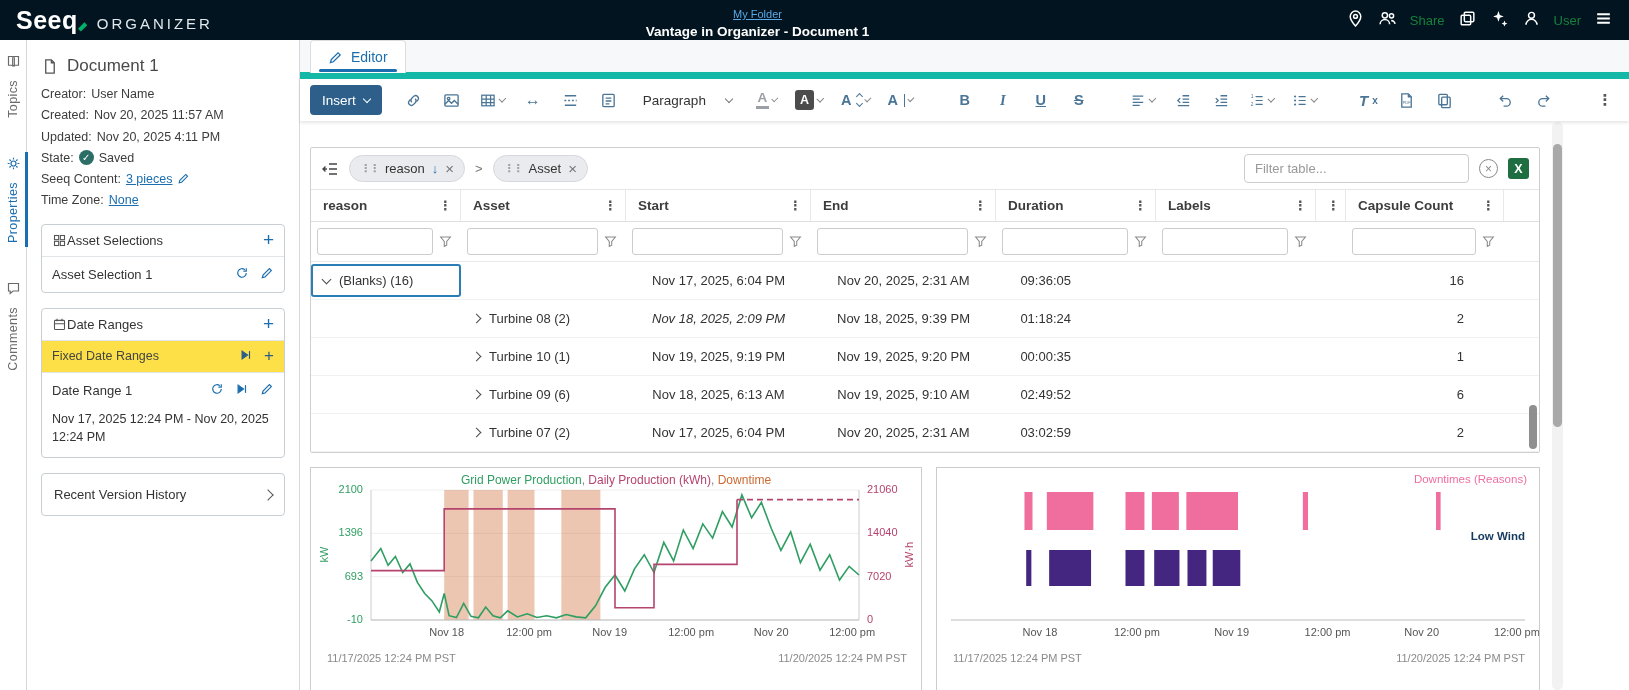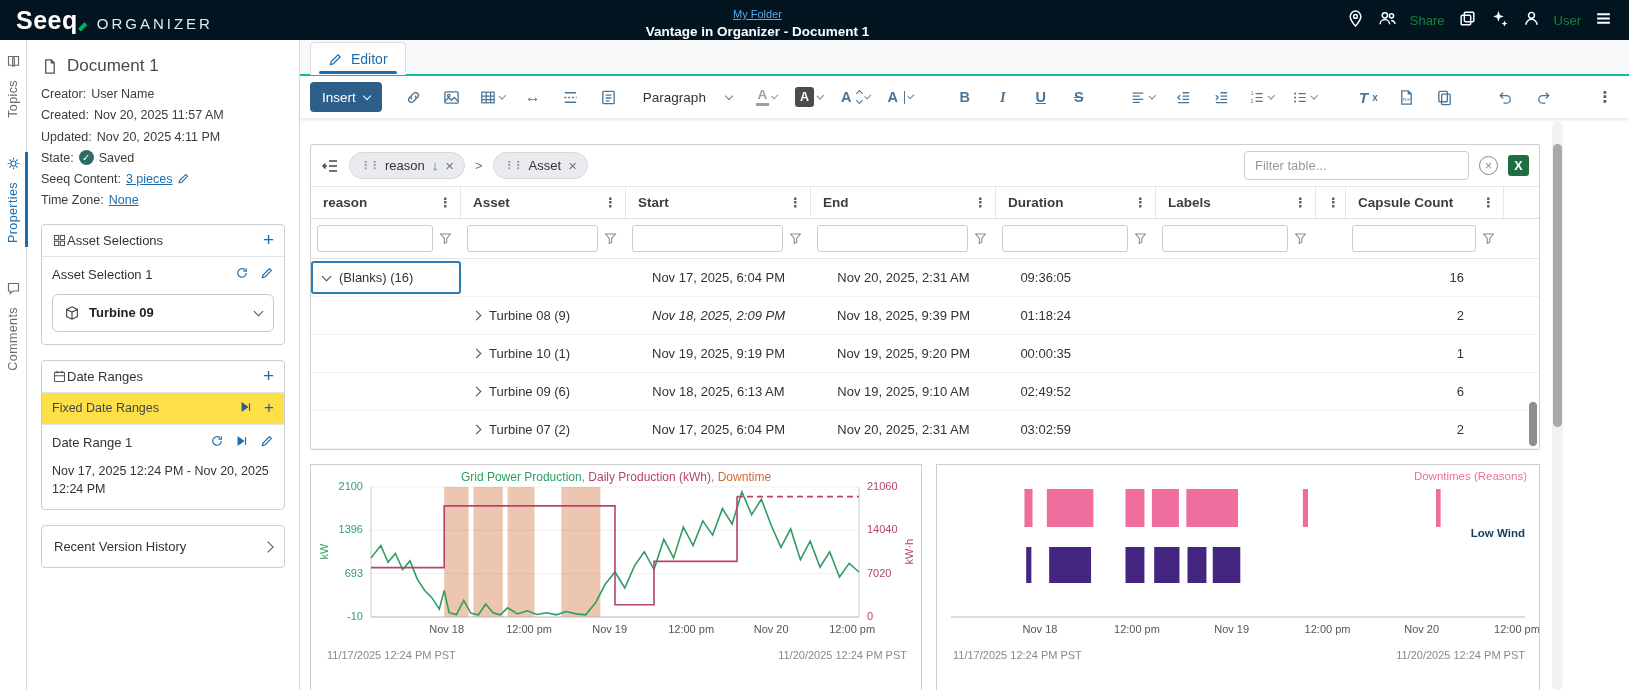--- a/index.html
+++ b/index.html
@@ -57,21 +57,21 @@
   .chevron{display:inline-block;width:7px;height:7px;border-right:1.6px solid currentColor;border-bottom:1.6px solid currentColor;transform:rotate(45deg);margin-bottom:2px}
   .dd-chev{margin-left:auto;color:#555}
   .grayrow{background:#fde047;padding:7px 10px;display:flex;align-items:center;font-size:12.5px;color:#444;border-bottom:1px solid #e2e5e8}
   .grayrow .acticons{color:#2a5d8a}
   .date-text{padding:2px 10px 10px;font-size:12.5px;line-height:1.5;color:#333}
   .vercard{border:1px solid #c9ced3;border-radius:4px;margin-top:15px;padding:13px 12px;display:flex;align-items:center;font-size:13px;color:#333}
   .chev-right{display:inline-block;width:8px;height:8px;border-right:1.8px solid #555;border-bottom:1.8px solid #555;transform:rotate(-45deg);margin-left:auto}
 
   
   .main{flex:1;display:flex;flex-direction:column;background:#fff;position:relative;min-width:0}
-  .tabrow{flex:0 0 36px;background:#f7f8f9;border-bottom:2px solid #14b8a6;display:flex;align-items:flex-end;padding-left:10px}
+  .tabrow{flex:0 0 36px;background:#f7f8f9;border-bottom:7px solid #14b8a6;display:flex;align-items:flex-end;padding-left:10px}
   .edtab{background:#fff;border:1px solid #ddd;border-bottom:none;border-radius:4px 4px 0 0;height:33px;display:flex;align-items:center;gap:8px;padding:0 17px;color:#1b6eaf;font-size:14px;position:relative;margin-bottom:-1px}
   .edtab svg{width:15px;height:15px;stroke:currentColor;fill:none;stroke-width:1.5}
   .edtab::after{content:"";position:absolute;left:8px;right:8px;bottom:1px;height:3px;background:#1b6eaf;border-radius:2px}
 
   .toolbar{flex:0 0 42px;background:#fff;display:flex;align-items:center;gap:10px;padding:0 10px;box-shadow:0 2px 3px rgba(0,0,0,.1);position:relative;z-index:5}
   .tbtn{min-width:28px;height:30px;display:inline-flex;align-items:center;justify-content:center;gap:4px;color:#4a7596;border-radius:3px;padding:0 4px;font-size:14px}
   .tbtn svg{width:17px;height:17px;stroke:currentColor;fill:none;stroke-width:1.4}
   .tbtn .chevron{width:5.5px;height:5.5px;border-width:1.4px;color:#888}
   .tbtn.gray{color:#9aa0a6}
   .insert-btn{background:#2d5f8a;color:#fff;height:30px;border:none;border-radius:4px;padding:0 12px;font-size:13.5px;display:flex;gap:8px;align-items:center;margin-right:8px;font-family:inherit}
@@ -265,28 +265,20 @@
           <span class="acticons">
             <span data-interactable="true"><svg viewBox="0 0 18 18">
                   <path d="M14.5 9a5.5 5.5 0 1 1-1.9-4.2"></path>
                   <path d="M14.5 2.8v3.7h-3.7"></path>
                 </svg></span>
             <span data-interactable="true"><svg viewBox="0 0 18 18">
                   <path d="M3 15l.9-3.4 8.2-8.2 2.5 2.5-8.2 8.2z"></path>
                 </svg></span>
           </span>
         </div>
-        <div class="dropdown" data-interactable="true">
-          <svg viewBox="0 0 18 18" data-interactable="false">
-              <path d="M9 2l6 3v8l-6 3-6-3V5z"></path>
-              <path d="M3 5l6 3 6-3M9 8v8"></path>
-            </svg>
-          <b data-interactable="false">Turbine 09</b>
-          <span class="chevron dd-chev" data-interactable="false"></span>
-        </div>
       </div>
 
       <div class="scard" data-interactable="false">
         <div class="scard-head" data-interactable="false">
           <svg viewBox="0 0 18 18" data-interactable="false">
               <rect x="3" y="4" width="12" height="11" rx="1"></rect>
               <path d="M3 8h12M6 2v3M12 2v3"></path>
             </svg>
           <span data-interactable="false">Date Ranges</span>
           <span class="plus" data-interactable="true">+</span>
@@ -616,21 +608,21 @@
                 <div class="tcell ctr" data-interactable="false" style="width: 185px;">Nov 20, 2025, 2:31 AM</div>
                 <div class="tcell dur" data-interactable="false" style="width: 160px;">09:36:05</div>
                 <div class="tcell" data-interactable="false" style="width: 160px;"></div>
                 <div class="tcell" data-interactable="false" style="width: 30px;"></div>
                 <div class="tcell cnt" data-interactable="false" style="width: 158px;">16</div>
               </div>
               <div class="trow" data-interactable="true">
                 <div class="tcell" data-interactable="false" style="width: 150px;"></div>
                 <div class="tcell group-cell" data-interactable="true" style="width: 165px;">
                   <span class="chv right" data-interactable="true"></span>
-                  <span data-interactable="false">Turbine 08 (9)</span>
+                  <span data-interactable="false">Turbine 08 (2)</span>
                 </div>
                 <div class="tcell ctr" data-interactable="false" style="width: 185px; font-style: italic;">Nov 18, 2025, 2:09 PM</div>
                 <div class="tcell ctr" data-interactable="false" style="width: 185px;">Nov 18, 2025, 9:39 PM</div>
                 <div class="tcell dur" data-interactable="false" style="width: 160px;">01:18:24</div>
                 <div class="tcell" data-interactable="false" style="width: 160px;"></div>
                 <div class="tcell" data-interactable="false" style="width: 30px;"></div>
                 <div class="tcell cnt" data-interactable="false" style="width: 158px;">2</div>
               </div>
               <div class="trow" data-interactable="true">
                 <div class="tcell" data-interactable="false" style="width: 150px;"></div>

